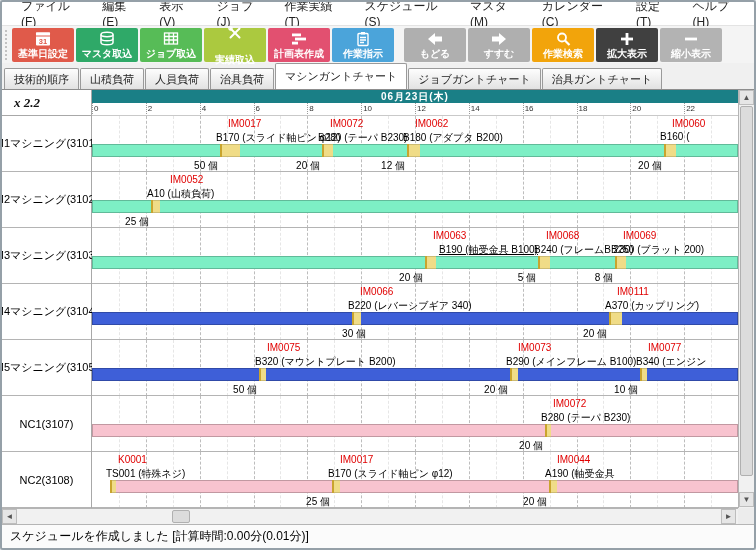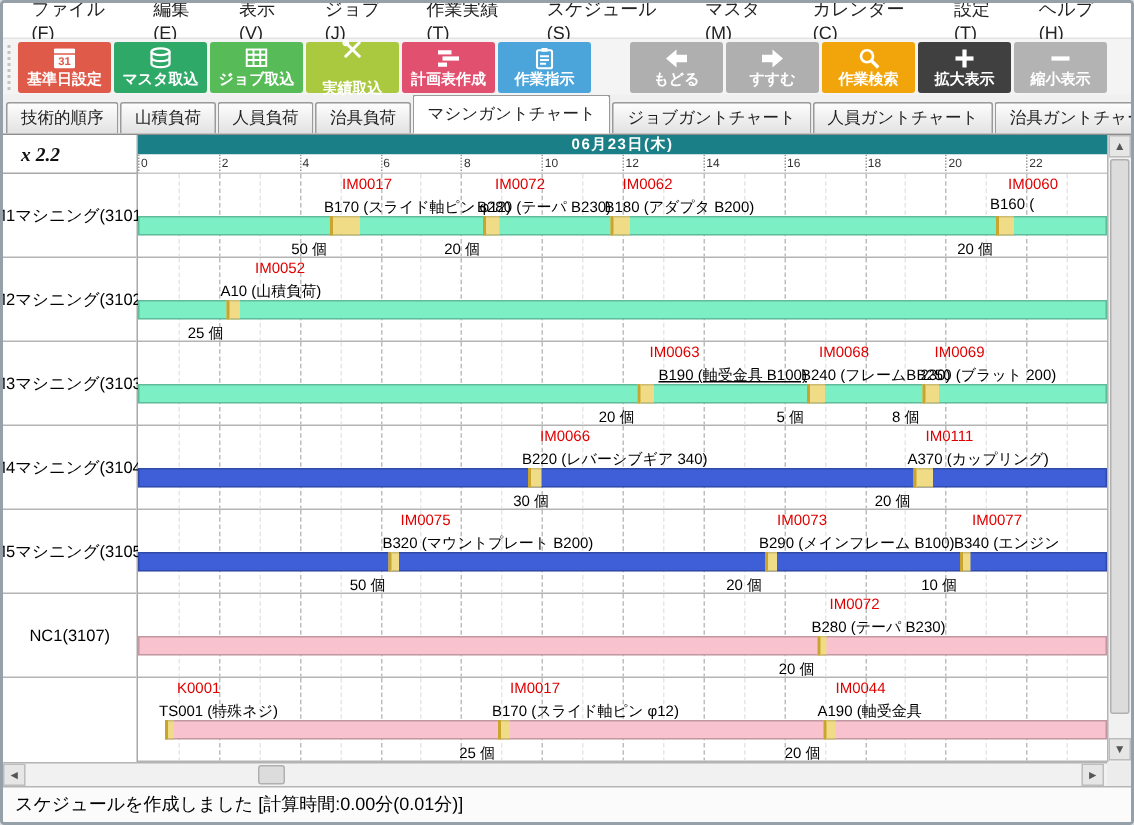--- a/index.html
+++ b/index.html
@@ -26,21 +26,21 @@
     padding-left:2px; flex:0 0 auto; position:relative;text-align:right;
   }
   .toolbar .gripper{
     width:4px; height:30px; border-left:2px dotted #c2c2c2; margin:0 3px 0 1px;
   }
   .tb-btn{
     width:62px; height:34px; margin-right:2px; border-radius:2px;
     display:flex; flex-direction:column; align-items:center; justify-content:center;
     color:#fff; font-size:10px; font-weight:bold; cursor:pointer; line-height:11px;
   }
-  .tb-btn.gap-left{ margin-left:24px; }
+  .tb-btn.gap-left{ margin-left:8px; }
   .tb-btn svg{ display:block; margin-bottom:1px; }
   
   .tabbar{
     height:26px; background:#f0f0f0; display:flex; align-items:flex-end;
     padding-left:2px; flex:0 0 auto;
   }
   .tab{
     height:21px; padding:0 9px; font-size:11px; line-height:20px; color:#222;
     background:linear-gradient(#fdfdfd,#e2e2e2);
     border:1px solid #9a9a9a; border-bottom:none; margin-right:1px;
@@ -263,21 +263,20 @@
       </div>
     </div>
 
   <div class="tabbar">
       <div class="tab">技術的順序</div>
       <div class="tab">山積負荷</div>
       <div class="tab">人員負荷</div>
       <div class="tab">治具負荷</div>
       <div class="tab active">マシンガントチャート</div>
       <div class="tab">ジョブガントチャート</div>
-      <div class="tab">人員ガントチャート</div>
       <div class="tab">治具ガントチャート</div>
     </div>
 
   <div class="chart-area">
     <div class="corner-cell">
       <span class="zoom-label">x 2.2</span>
     </div>
     <div class="date-header">
       <span>06月23日(木)</span>
     </div>
@@ -307,20 +306,21 @@
         <div class="tick-mark" style="left: 592.167px;"></div>
         <span class="tick-label" style="left: 594.167px;">22</span>
       </div>
     <div class="labels-col" id="labelsCol">
         <div class="machine-cell">M1マシニング(3101)</div>
         <div class="machine-cell">M2マシニング(3102)</div>
         <div class="machine-cell">M3マシニング(3103)</div>
         <div class="machine-cell">M4マシニング(3104)</div>
         <div class="machine-cell">M5マシニング(3105)</div>
         <div class="machine-cell">NC1(3107)</div>
+        <div class="machine-cell">NC2(3108)</div>
       </div>
     <div class="rows" id="rowsArea">
         <div class="g-row">
           <div class="gridline minor" style="left: 26.9167px;"></div>
           <div class="gridline major" style="left: 53.8333px;"></div>
           <div class="gridline minor" style="left: 80.75px;"></div>
           <div class="gridline major" style="left: 107.667px;"></div>
           <div class="gridline minor" style="left: 134.583px;"></div>
           <div class="gridline major" style="left: 161.5px;"></div>
           <div class="gridline minor" style="left: 188.417px;"></div>
@@ -345,20 +345,21 @@
           <span class="code-label" style="left: 136px; color: rgb(224, 0, 0);">IM0017</span>
           <span class="desc-label" style="left: 124px;">B170 (スライド軸ピン φ12)</span>
           <div class="qty-label" style="left: 0px; width: 126px;">50 個</div>
           <div class="setup-seg" style="left: 230px; width: 11px; background: rgb(240, 220, 135); border-left: 2px solid rgb(201, 164, 46);"></div>
           <span class="code-label" style="left: 238px; color: rgb(224, 0, 0);">IM0072</span>
           <span class="desc-label" style="left: 226px;">B280 (テーパ B230)</span>
           <div class="qty-label" style="left: 0px; width: 228px;">20 個</div>
           <div class="setup-seg" style="left: 315px; width: 13px; background: rgb(240, 220, 135); border-left: 2px solid rgb(201, 164, 46);"></div>
           <span class="code-label" style="left: 323px; color: rgb(224, 0, 0);">IM0062</span>
           <span class="desc-label" style="left: 311px;">B180 (アダプタ B200)</span>
+          <div class="qty-label" style="left: 0px; width: 313px;">12 個</div>
           <div class="setup-seg" style="left: 572px; width: 12px; background: rgb(240, 220, 135); border-left: 2px solid rgb(201, 164, 46);"></div>
           <span class="code-label" style="left: 580px; color: rgb(224, 0, 0);">IM0060</span>
           <span class="desc-label" style="left: 568px;">B160 (</span>
           <div class="qty-label" style="left: 0px; width: 570px;">20 個</div>
         </div>
         <div class="g-row">
           <div class="gridline minor" style="left: 26.9167px;"></div>
           <div class="gridline major" style="left: 53.8333px;"></div>
           <div class="gridline minor" style="left: 80.75px;"></div>
           <div class="gridline major" style="left: 107.667px;"></div>

